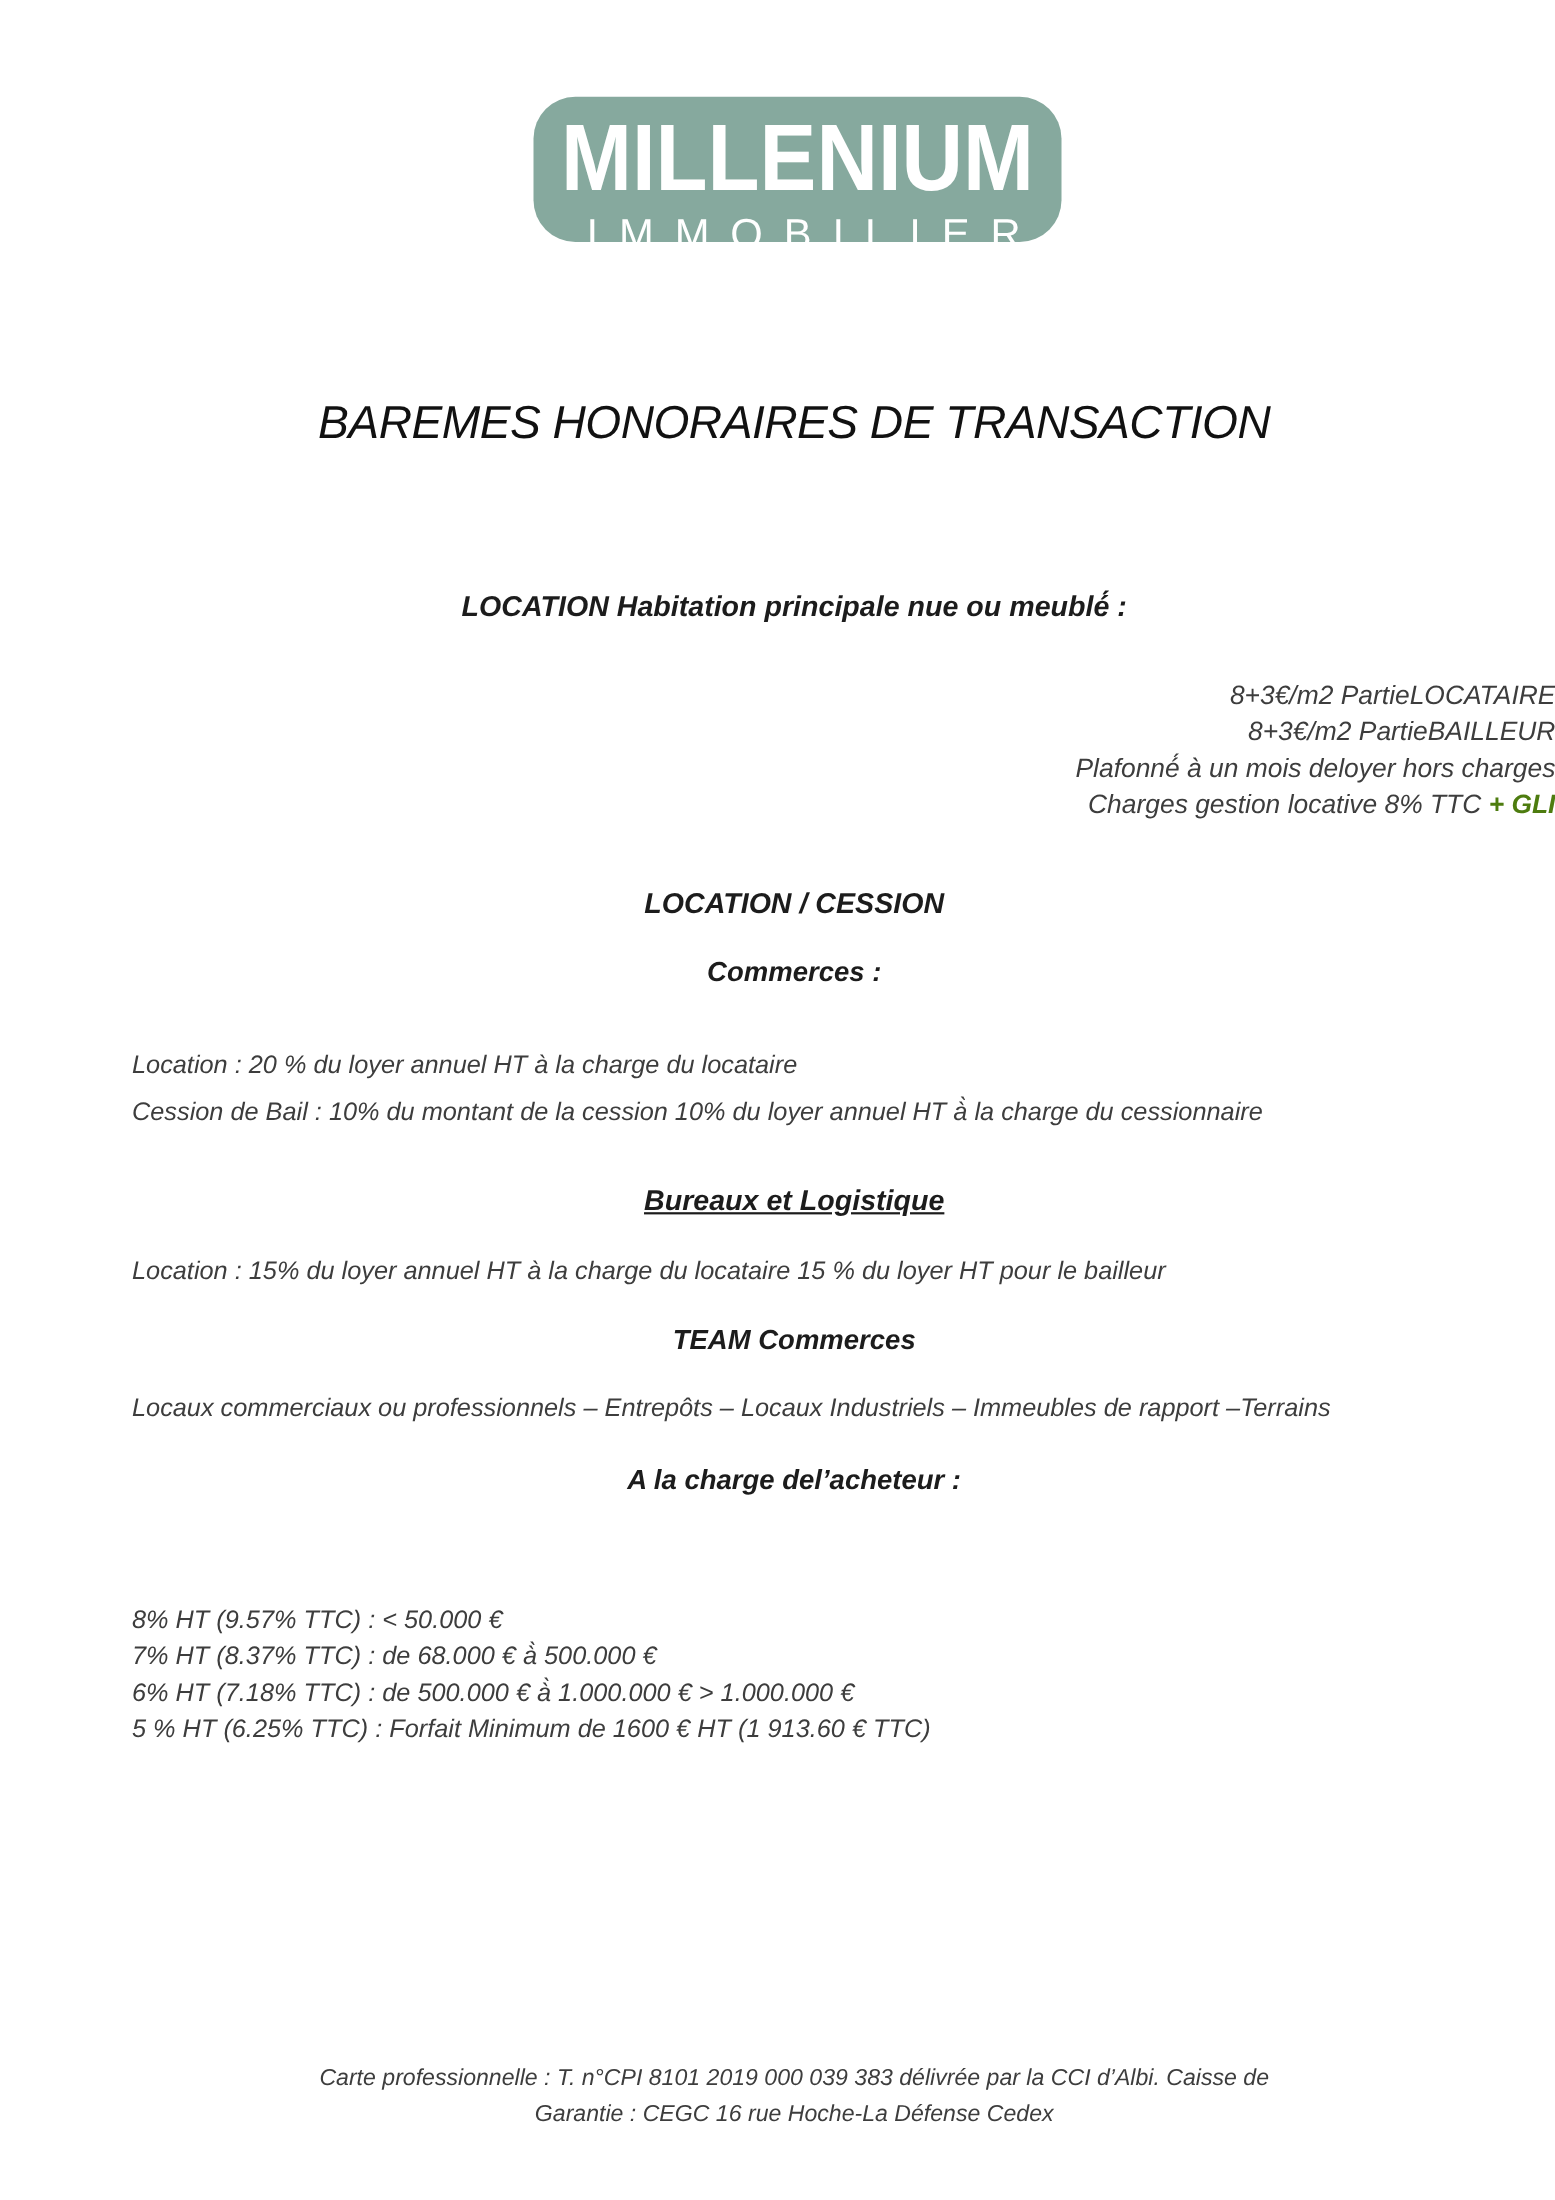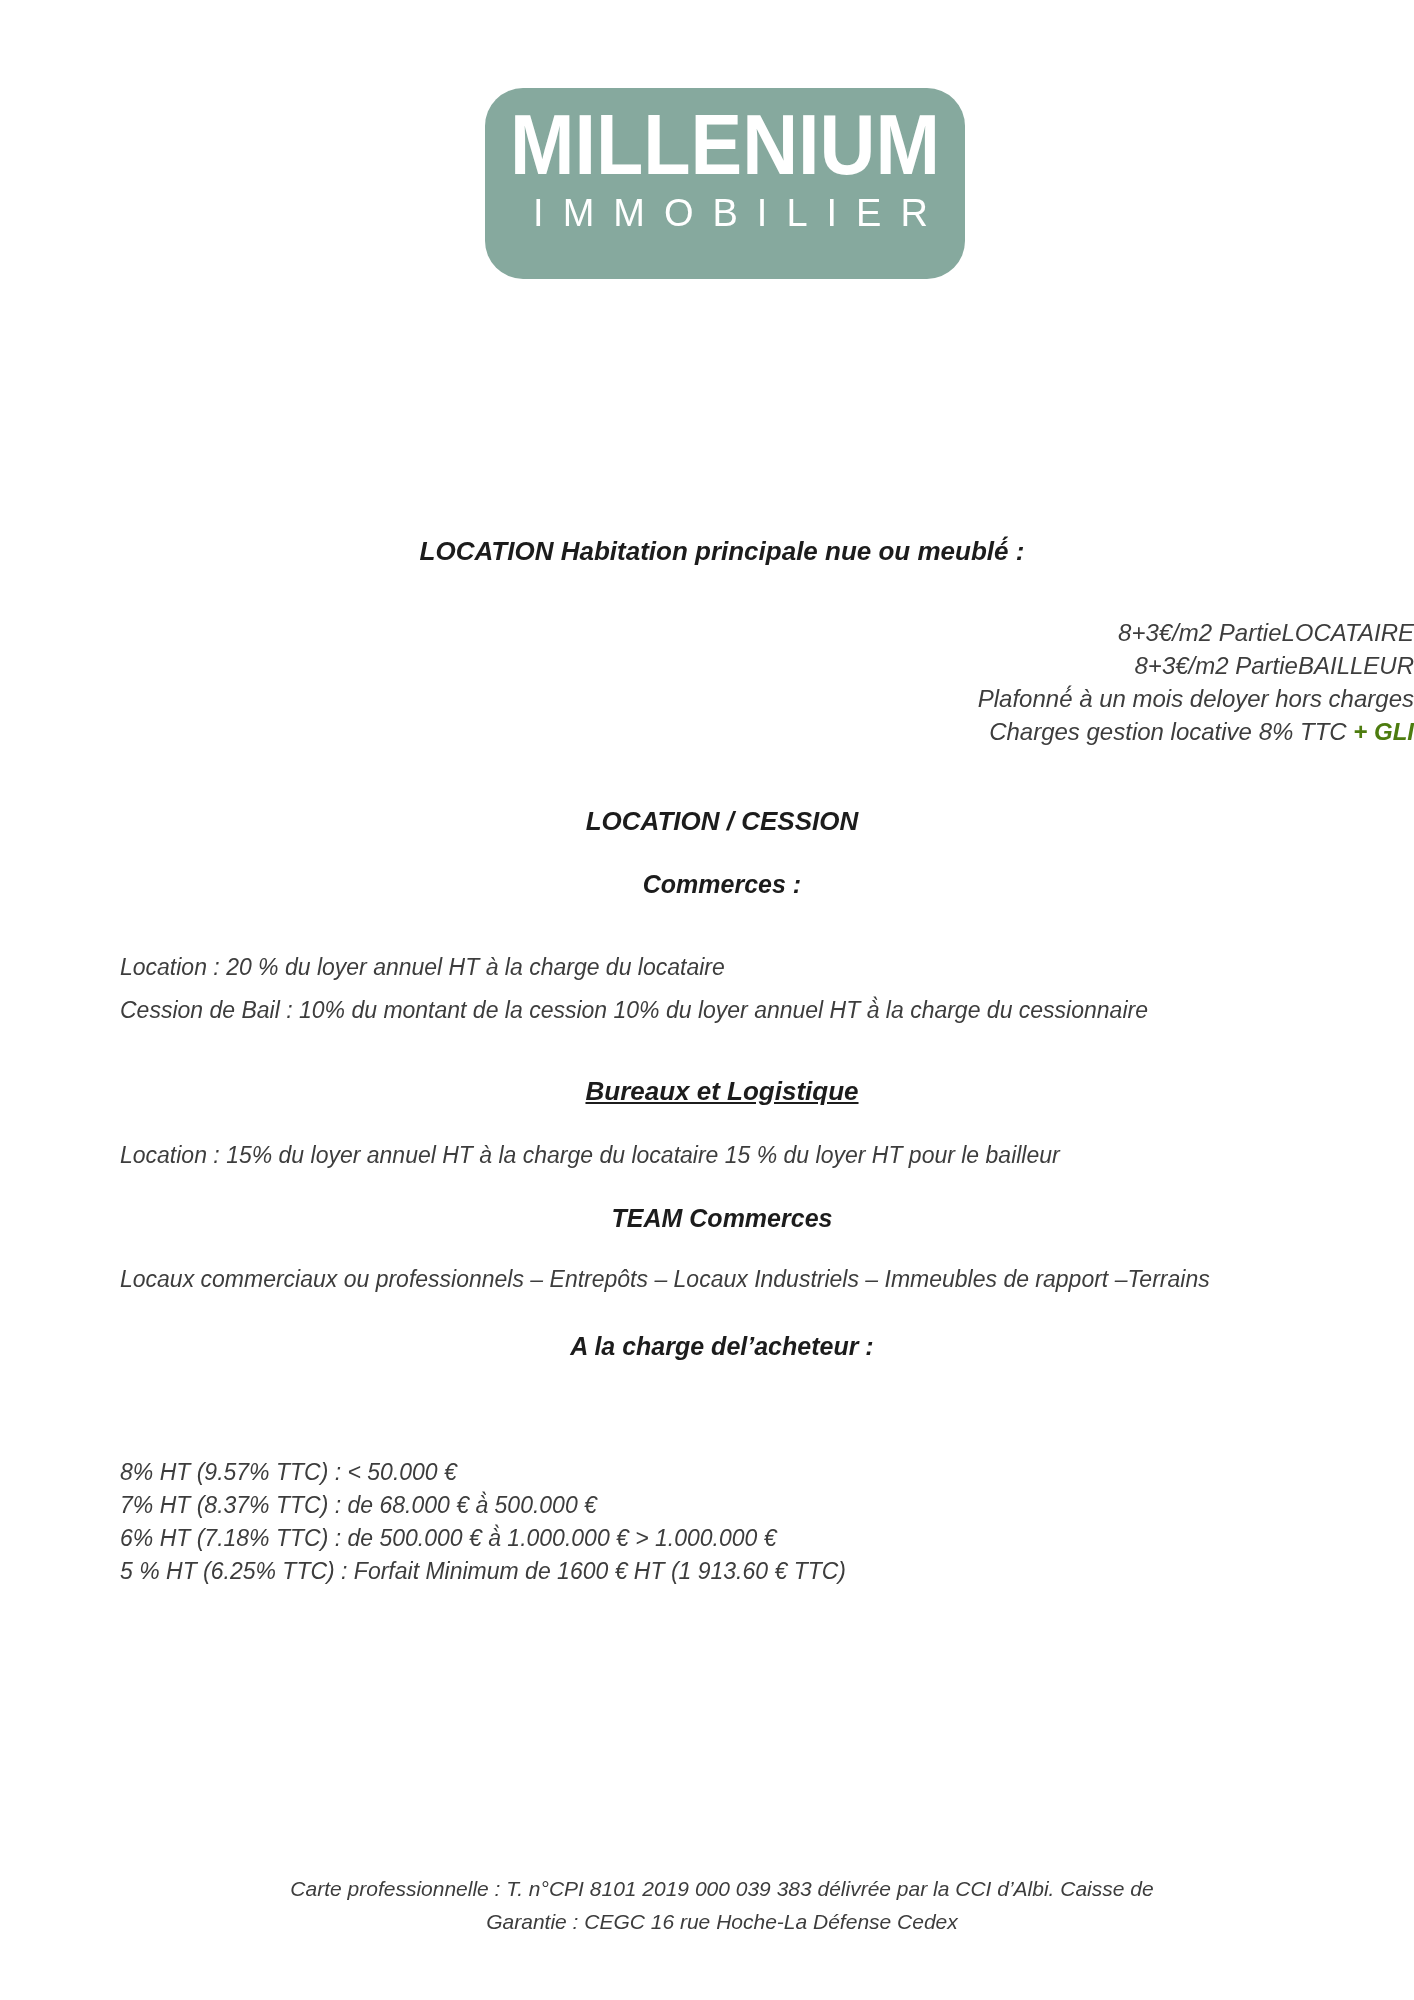--- a/index.html
+++ b/index.html
@@ -6,21 +6,21 @@
   .page {
     position:relative;
     width:1414px; height:2000px;
     background:#ffffff;
     font-family:"Liberation Sans", sans-serif;
     overflow:hidden;
   }
   
   .logo {
     position:absolute; left:485px; top:88px;
-    width:480px; height:191px;
+    width:480px; height:132px;
     background:#86a99e;
     border-radius:38px;
     color:#ffffff;
     text-align:center;
     overflow:hidden;
   }
   .logo-brand {
     margin-top:10px;
     font-size:86px; line-height:92px;
     font-weight:700;
@@ -90,20 +90,21 @@
 </head>
 <body>
 
 <div class="page">
 
   <div class="logo">
     <div class="logo-brand">MILLENIUM</div>
     <div class="logo-sub">IMMOBILIER</div>
   </div>
 
+  <div class="doc-title">BAREMES HONORAIRES DE TRANSACTION</div>
 
   <div class="h-center h1">LOCATION Habitation principale nue ou meublé́ :</div>
 
   <div class="stanza">
     <div>8+3€/m2 PartieLOCATAIRE</div>
     <div>8+3€/m2 PartieBAILLEUR</div>
     <div>Plafonné́ à un mois deloyer hors charges</div>
     <div><span>Charges gestion locative 8% TTC </span><span class="accent" style="color:#4d7c0f;">+ GLI</span></div>
   </div>
 

